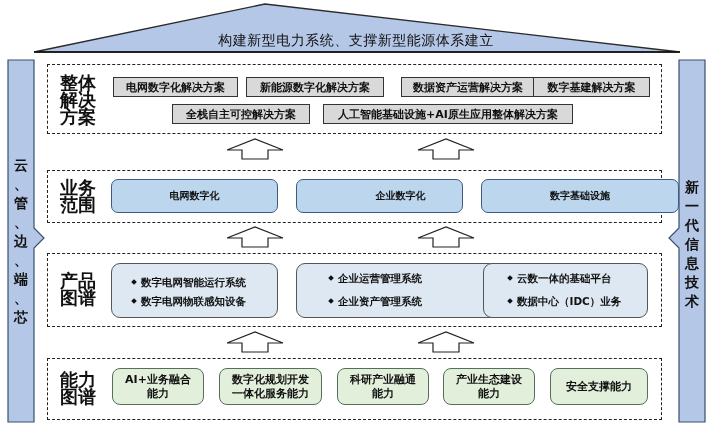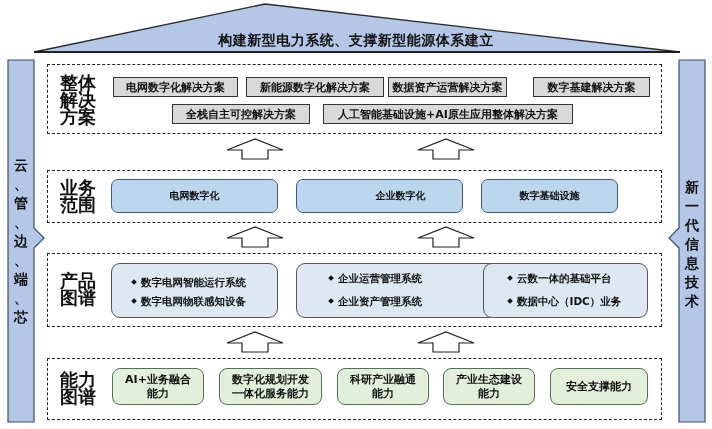--- a/index.html
+++ b/index.html
@@ -1,19 +1,19 @@
 <!DOCTYPE html>
 <html><head>
 <meta charset="utf-8">
 <style>
   html,body{margin:0;padding:0;background:#ffffff;}
   body{width:712px;height:429px;position:relative;overflow:hidden;font-family:"DejaVu Sans","Liberation Sans",sans-serif;color:#111;}
   .abs{position:absolute;}
   .roof-svg{position:absolute;left:0;top:0;}
-  .roof-title{position:absolute;left:0;width:712px;top:32px;text-align:center;font-size:14px;font-weight:bold;color:#111;letter-spacing:0.5px;}
+  .roof-title{position:absolute;left:0;width:712px;top:32px;text-align:center;font-size:14px;font-weight:normal;color:#111;letter-spacing:0.5px;}
   .side-text{position:absolute;width:26px;text-align:center;font-size:14px;font-weight:bold;line-height:19px;}
   .section{position:absolute;border:1.6px dashed #222;box-sizing:border-box;}
   .sec-label{position:absolute;font-size:18px;font-weight:bold;line-height:17px;}
   .sol-box{position:absolute;height:20px;box-sizing:border-box;border:1.3px solid #333;background:#d9d9d9;font-size:11px;font-weight:bold;display:flex;align-items:center;justify-content:center;white-space:nowrap;}
   .biz-box{position:absolute;height:34px;box-sizing:border-box;border:1.3px solid #3f5b84;border-radius:7px;background:#bcd6ee;font-size:10px;font-weight:bold;display:flex;align-items:center;justify-content:center;}
   .prod-box{position:absolute;height:55px;box-sizing:border-box;border:1.3px solid #555;border-radius:9px;background:#dde8f3;font-size:10.5px;font-weight:bold;}
   .prod-item{position:absolute;left:20px;white-space:nowrap;}
   .prod-item .dot{display:inline-block;width:4px;height:4px;background:#111;transform:rotate(45deg);margin-right:5px;vertical-align:middle;position:relative;top:-1px;}
   .cap-box{position:absolute;height:37px;box-sizing:border-box;border:1.3px solid #55705a;border-radius:8px;background:#e2efda;font-size:11px;font-weight:bold;display:flex;align-items:center;justify-content:center;text-align:center;line-height:14px;}
   .up-arrow{position:absolute;width:60px;height:22px;}
@@ -56,40 +56,40 @@
 </div>
 
 <div class="section" style="left:47px;top:64px;width:615px;height:70px;"></div>
 <div class="sec-label" style="left:60px;top:74px;">
   <div>整体</div>
   <div>解决</div>
   <div>方案</div>
 </div>
 <div class="sol-box" style="left:113px;top:77px;width:125px;">电网数字化解决方案</div>
 <div class="sol-box" style="left:246px;top:77px;width:138px;">新能源数字化解决方案</div>
-<div class="sol-box" style="left:388px;top:77px;width:119px;">数据资产运营解决方案</div>
+<div class="sol-box" style="left:401px;top:77px;width:134px;">数据资产运营解决方案</div>
 <div class="sol-box" style="left:533px;top:77px;width:117px;">数字基建解决方案</div>
 <div class="sol-box" style="left:172px;top:104px;width:138px;">全栈自主可控解决方案</div>
 <div class="sol-box" style="left:323px;top:104px;width:250px;">人工智能基础设施+AI原生应用整体解决方案</div>
 
 <svg class="up-arrow" style="left:225px;top:138px;" viewBox="0 0 60 22">
   <polygon points="2,12 30,1 58,12 43,12 43,21 17,21 17,12" fill="#fff" stroke="#222" stroke-width="1.2"></polygon>
 </svg>
 <svg class="up-arrow" style="left:416px;top:138px;" viewBox="0 0 60 22">
   <polygon points="2,12 30,1 58,12 43,12 43,21 17,21 17,12" fill="#fff" stroke="#222" stroke-width="1.2"></polygon>
 </svg>
 
 <div class="section" style="left:47px;top:170px;width:615px;height:53px;"></div>
 <div class="sec-label" style="left:60px;top:179px;">
   <div>业务</div>
   <div>范围</div>
 </div>
 <div class="biz-box" style="left:111px;top:179px;width:167px;">电网数字化</div>
 <div class="biz-box" style="left:296px;top:179px;width:167px;padding-left:42px;">企业数字化</div>
-<div class="biz-box" style="left:481px;top:179px;width:137px;">数字基础设施</div>
+<div class="biz-box" style="left:481px;top:179px;width:198px;">数字基础设施</div>
 
 <svg class="up-arrow" style="left:225px;top:226px;" viewBox="0 0 60 22">
   <polygon points="2,12 30,1 58,12 43,12 43,21 17,21 17,12" fill="#fff" stroke="#222" stroke-width="1.2"></polygon>
 </svg>
 <svg class="up-arrow" style="left:416px;top:226px;" viewBox="0 0 60 22">
   <polygon points="2,12 30,1 58,12 43,12 43,21 17,21 17,12" fill="#fff" stroke="#222" stroke-width="1.2"></polygon>
 </svg>
 
 <div class="section" style="left:47px;top:253px;width:615px;height:74px;"></div>
 <div class="sec-label" style="left:60px;top:272px;">

